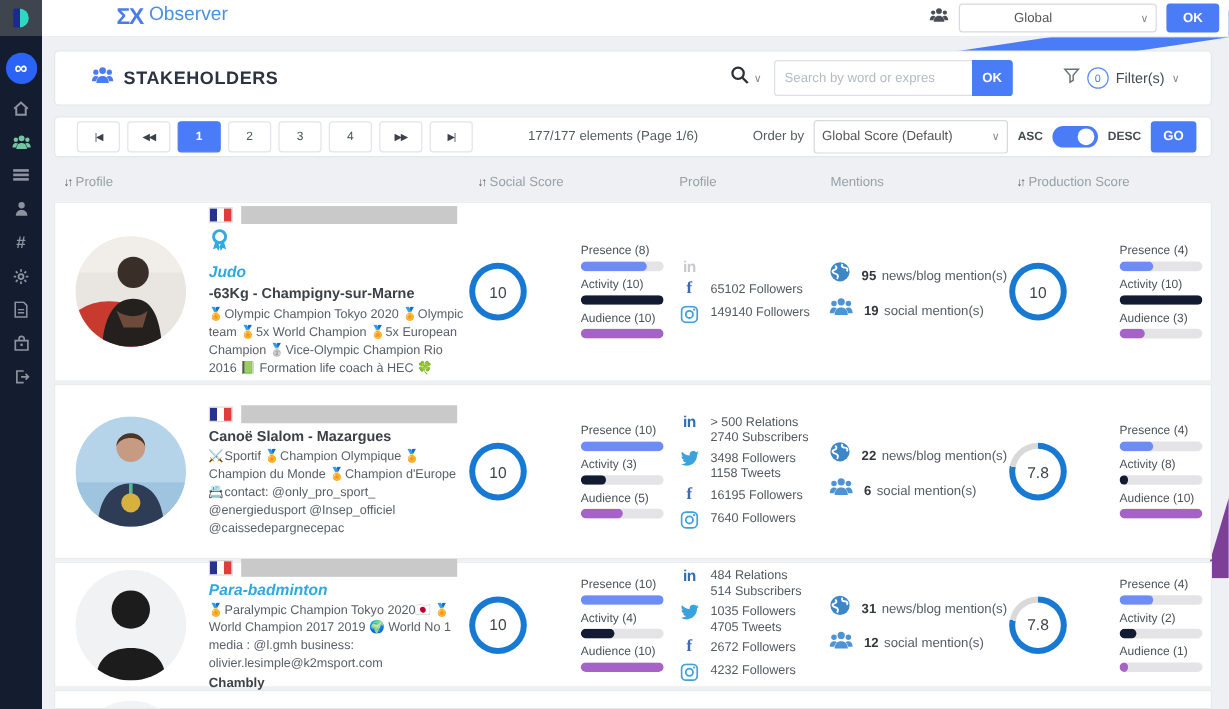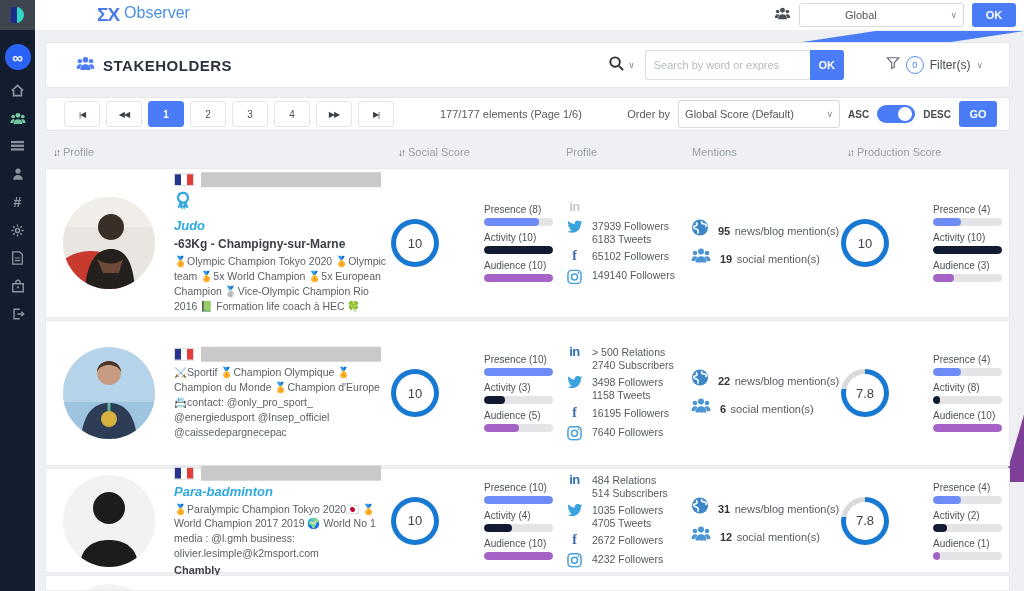--- a/index.html
+++ b/index.html
@@ -362,28 +362,20 @@
             <div class="track">
               <div class="fill" style="width: 100%; background-color: rgb(165, 99, 200);"></div>
             </div>
           </div>
       </div>
       <div class="vc accounts">
         <div class="acct">
             <span class="aicon in-logo inactive">in</span>
           </div>
         <div class="acct">
-            <span class="aicon">
-          <svg width="16" height="13" viewBox="0 0 16 13">
-                <path d="M15.5 1.6c-.55.25-1.15.42-1.77.5A3.1 3.1 0 0 0 15.1.37c-.6.36-1.27.62-1.97.76A3.1 3.1 0 0 0 7.77 3.9 8.8 8.8 0 0 1 1.4.66 3.1 3.1 0 0 0 2.36 4.8 3 3 0 0 1 .96 4.4v.04a3.1 3.1 0 0 0 2.48 3.04c-.45.12-.94.14-1.4.05a3.1 3.1 0 0 0 2.9 2.15A6.2 6.2 0 0 1 .37 11 8.74 8.74 0 0 0 5.1 12.4c5.68 0 8.79-4.7 8.79-8.79v-.4c.6-.44 1.13-.98 1.6-1.6z" fill="#3aa2dc"></path>
-              </svg>
-        </span>
-            <span class="atext"><span>37939 Followers</span><br><span>6183 Tweets</span></span>
-          </div>
-        <div class="acct">
             <span class="aicon fb-logo">f</span>
           <span class="atext">65102 Followers</span>
           </div>
         <div class="acct">
             <span class="aicon">
           <svg width="15" height="15" viewBox="0 0 16 16">
                 <rect x="1" y="1" width="14" height="14" rx="4" fill="none" stroke="#44a0dc" stroke-width="1.6"></rect>
                 <circle cx="8" cy="8" r="3.2" fill="none" stroke="#44a0dc" stroke-width="1.6"></circle>
                 <circle cx="12.2" cy="3.8" r="1" fill="#44a0dc"></circle>
               </svg>
@@ -452,20 +444,21 @@
             <path d="M18 92c2-26 13-36 28-36s26 10 28 36z" fill="#2e3c55"></path>
             <path d="M46 56v22" stroke="#57b89a" stroke-width="3"></path>
             <circle cx="46" cy="72" r="8" fill="#d7b13e"></circle>
           </svg>
       </div>
       <div class="vc pinfo">
         <div class="flagline">
           <span class="flag"></span>
           <span class="nameband"></span>
         </div>
+        <div class="subtitle">Canoë Slalom - Mazargues</div>
         <div class="bio">⚔️Sportif 🏅Champion Olympique 🏅Champion du Monde 🏅Champion d'Europe 📇contact: @only_pro_sport_ @energiedusport @Insep_officiel @caissedepargnecepac</div>
       </div>
       <div class="vc ringwrap ring-social" style="background: conic-gradient(rgb(23, 121, 210) 0deg, rgb(23, 121, 210) 100%, rgb(217, 217, 217) 100%, rgb(217, 217, 217) 100%);">
         <div class="ring-inner">10</div>
       </div>
       <div class="vc barcol bars-social">
         <div class="bgroup">
             <div class="blabel">Presence (10)</div>
             <div class="track">
               <div class="fill" style="width: 100%; background-color: rgb(109, 140, 246);"></div>

